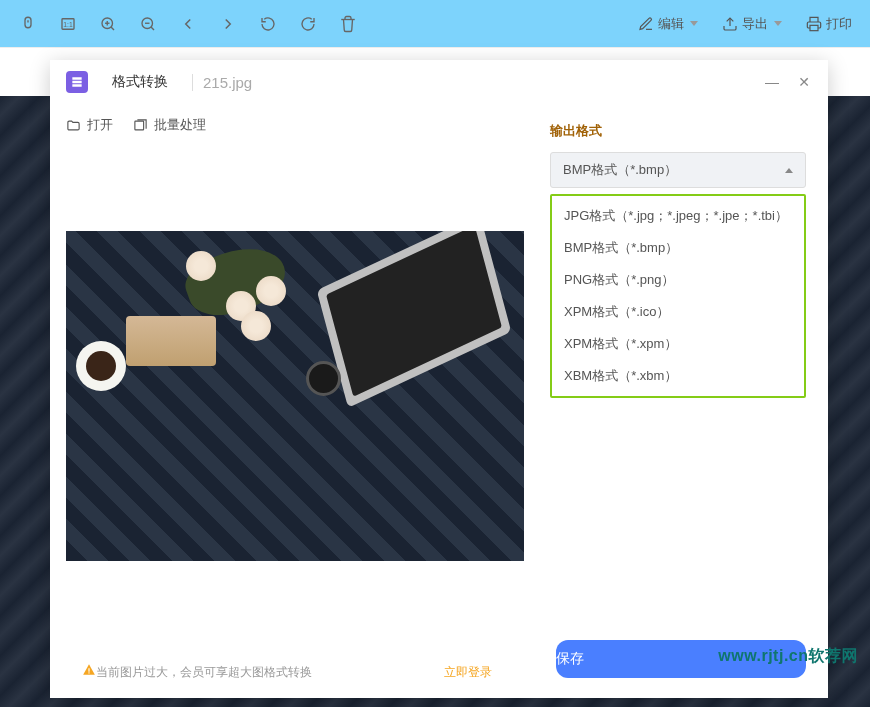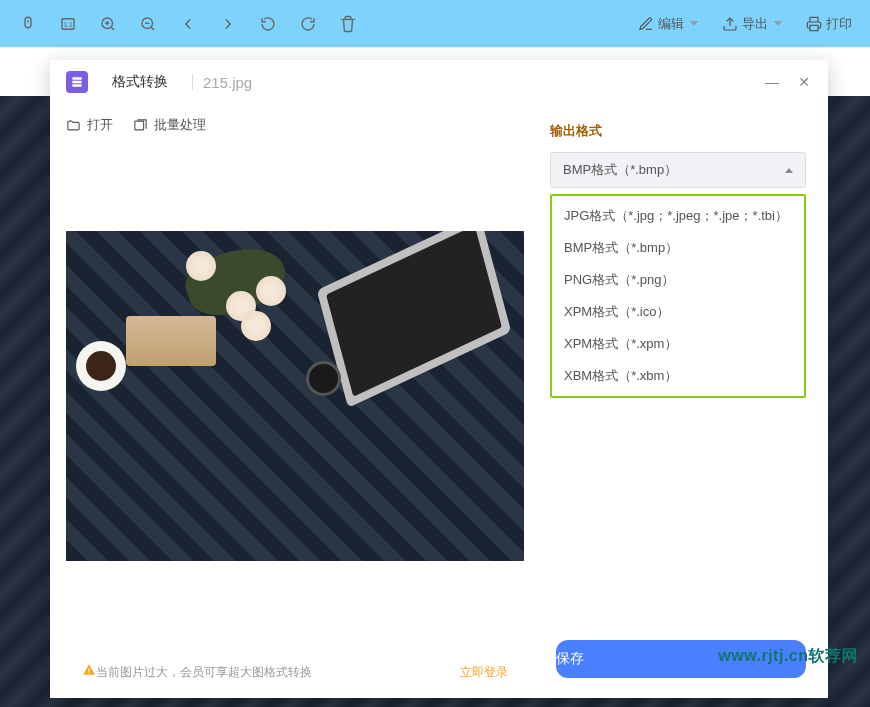--- a/index.html
+++ b/index.html
@@ -266,20 +266,21 @@
       color: #f5a623;
     }
     .warn-text {
       font-size: 12px;
       color: #999;
     }
     .login-link {
       font-size: 12px;
       color: #f5a623;
       margin-left: auto;
+      margin-right: 16px;
       cursor: pointer;
     }
     
     .right-panel {
       flex: 1;
       padding: 18px 22px 0 10px;
     }
     .field-label {
       font-size: 13px;
       font-weight: bold;

